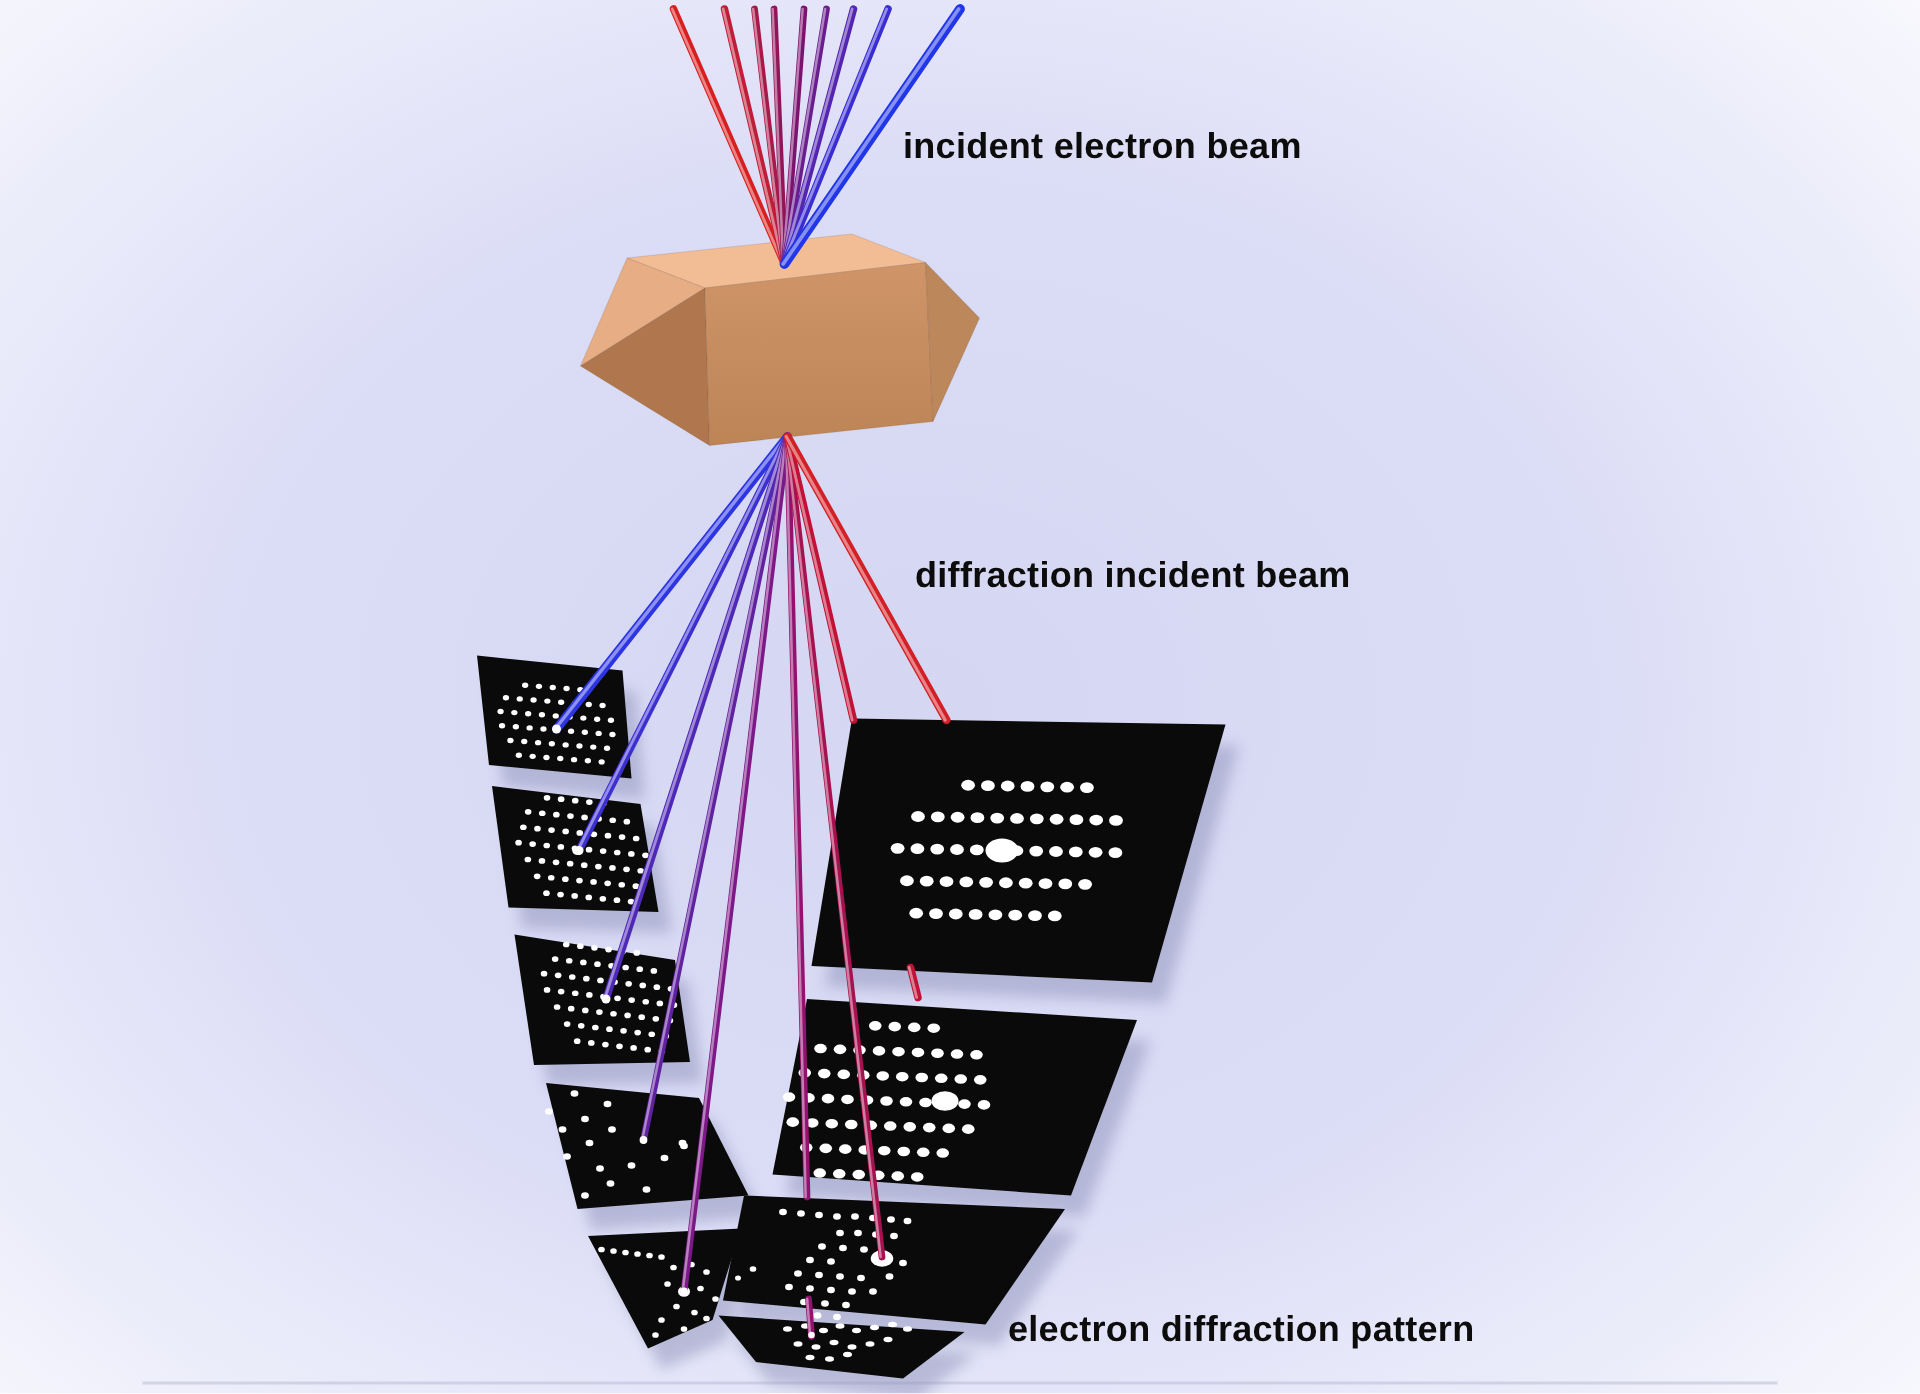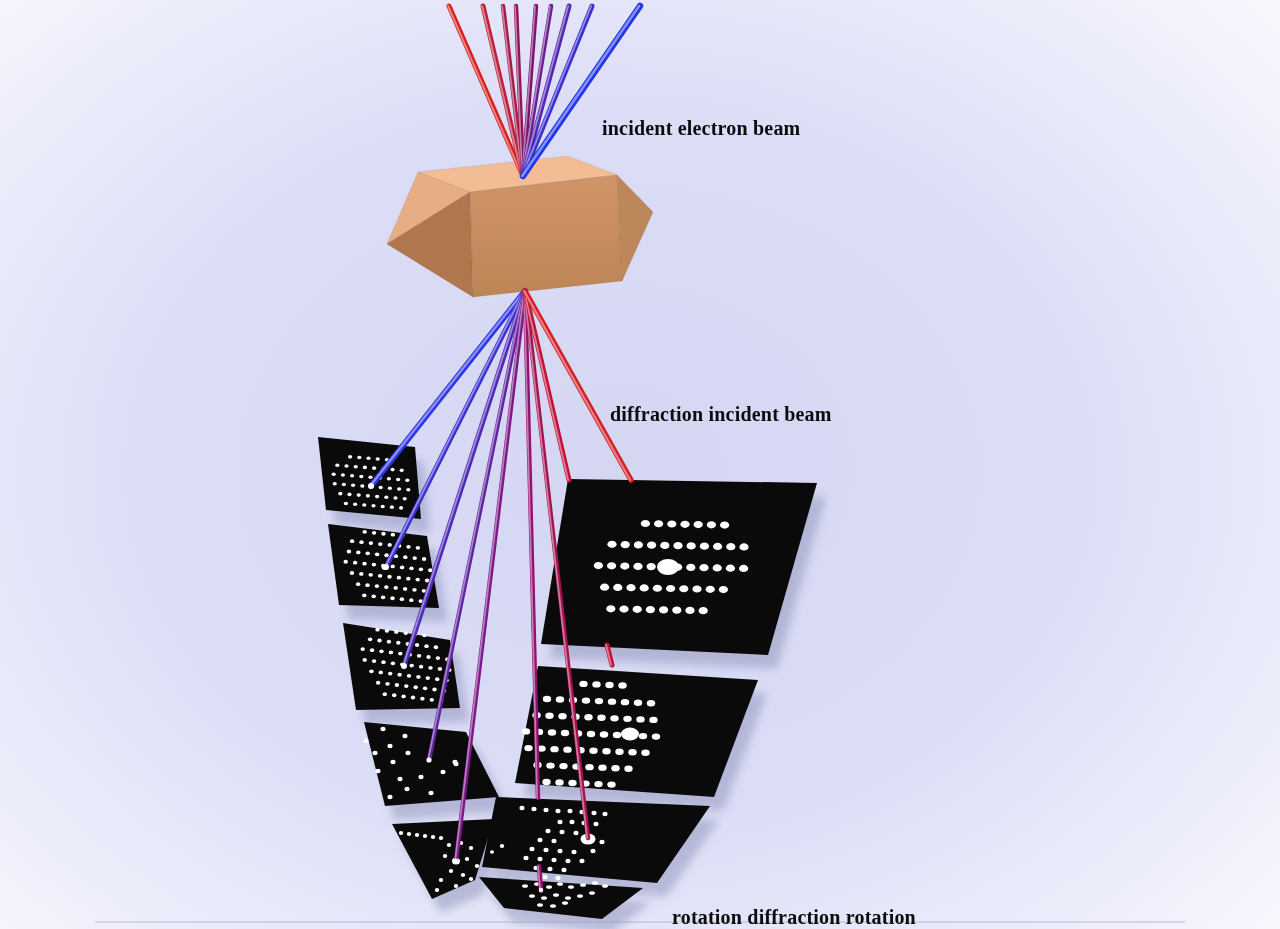--- a/index.html
+++ b/index.html
@@ -8,27 +8,26 @@
     width:1280px;height:929px;
     overflow:hidden;
     background:
       radial-gradient(ellipse 980px 760px at 610px 470px,
         #d5d7f2 0%, #dbdcf6 45%, #ecedfa 75%, #fdfdff 100%);
     font-family:"Liberation Sans", sans-serif;
   }
   svg.scene{position:absolute;left:0;top:0;}
   .label{
     position:absolute;
-    font-family:Liberation Serif, serif;
+    font-family:Liberation Sans, sans-serif;
     font-weight:bold;
-    font-size:20px;
+    font-size:24px;
     color:#0c0c0c;
     letter-spacing:0.2px;
     white-space:nowrap;
-    margin-top:33px;
   }
   #lbl-incident{left:602px;top:84px;}
   #lbl-diffraction{left:610px;top:370px;}
   #lbl-rotation{left:672px;top:873px;}
 </style>
 </head>
 <body>
 
 <div class="stage">
   <svg class="scene" id="scene" width="1280" height="929" viewBox="0 0 1280 929">
@@ -467,14 +466,14 @@
       <circle cx="404" cy="666" r="3" fill="#ffffff"></circle>
       <circle cx="429" cy="760" r="2.6" fill="#ffffff"></circle>
       <circle cx="456" cy="861" r="2.6" fill="#ffffff"></circle>
       <circle cx="541" cy="890" r="2.2" fill="#ffffff"></circle>
     </svg>
 
   <div class="label" id="lbl-incident">incident electron beam</div>
 
   <div class="label" id="lbl-diffraction">diffraction incident beam</div>
 
-  <div class="label" id="lbl-rotation">rotation diffraction rotation</div>
+  <div class="label" id="lbl-rotation">electron diffraction pattern</div>
 </div>
 
 </body></html>

